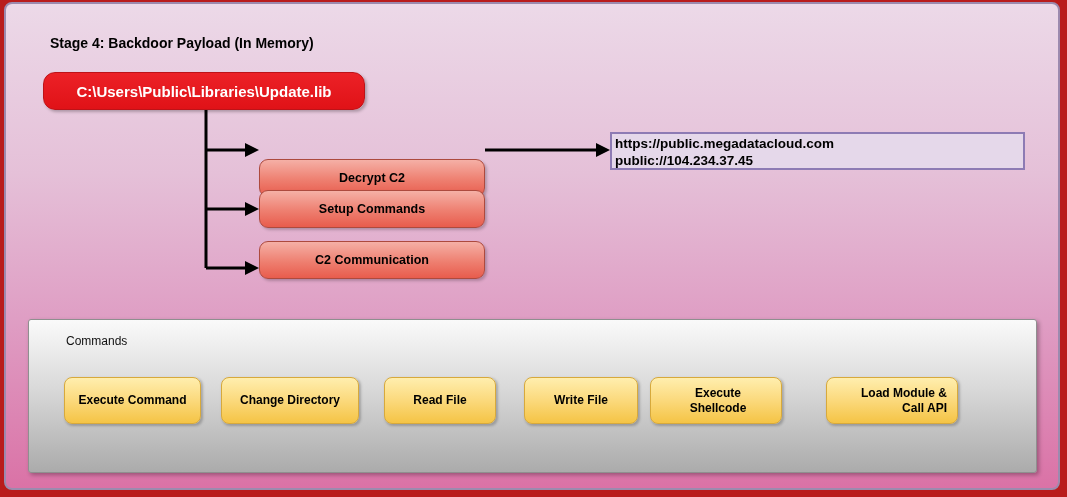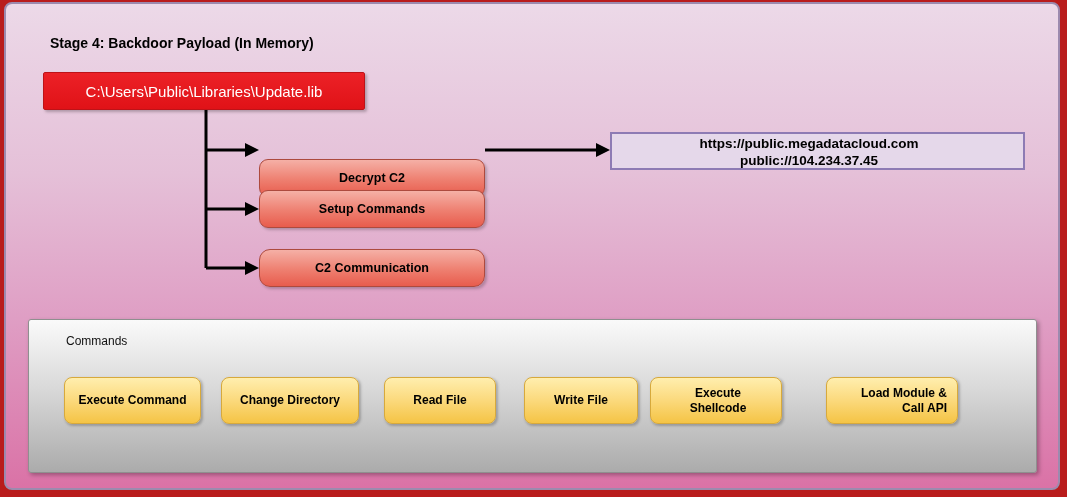--- a/index.html
+++ b/index.html
@@ -11,40 +11,40 @@
   .stage-frame{
     position:absolute;left:4px;top:2px;width:1056px;height:488px;
     border:2px solid #9c8aae;border-radius:8px;
     background:linear-gradient(180deg,#ecd9e8 0%,#e5c0d8 35%,#df9ec4 65%,#da72a6 100%);
   }
   .stage-title{
     position:absolute;left:44px;top:31px;font-size:14px;font-weight:bold;color:#000;
     white-space:nowrap;
   }
   .payload-box{
-    position:absolute;left:43px;top:72px;width:322px;height:38px;border-radius:2px;
+    position:absolute;left:43px;top:72px;width:322px;height:38px;border-radius:12px;
     background:linear-gradient(180deg,#ec2127 0%,#e01217 100%);
     border:1px solid #bd1318;
     box-shadow:2px 2px 3px rgba(0,0,0,0.25);
     display:flex;align-items:center;justify-content:center;
-    color:#ffffff;font-weight:normal;font-size:15px;white-space:nowrap;
+    color:#ffffff;font-weight:bold;font-size:15px;white-space:nowrap;
   }
   .process-box{
     position:absolute;left:259px;width:226px;height:38px;border-radius:9px;
     background:linear-gradient(180deg,#f5b0a6 0%,#ee7f70 55%,#e85c4d 100%);
     border:1px solid #ad4a3e;
     box-shadow:2px 2px 3px rgba(0,0,0,0.22);
     display:flex;align-items:center;justify-content:center;
     color:#000;font-weight:bold;font-size:12.5px;white-space:nowrap;
   }
   .url-box{
     position:absolute;left:610px;top:132px;width:415px;height:38px;
     background:#e5d8ea;border:2px solid #8d7bb4;
     color:#000;font-weight:bold;font-size:13.5px;line-height:17px;
-    padding:1px 20px 0 3px;white-space:nowrap;overflow:hidden;text-align:center;
+    padding:1px 20px 0 3px;white-space:nowrap;overflow:hidden;
   }
   .arrow-layer{position:absolute;left:0;top:0;width:1067px;height:497px;pointer-events:none;}
   .commands-panel{
     position:absolute;left:28px;top:319px;width:1009px;height:154px;
     background:linear-gradient(180deg,#fafafa 0%,#d9d9d9 45%,#ababab 100%);
     border:1px solid #8f8f8f;border-radius:3px;
     box-shadow:2px 2px 4px rgba(0,0,0,0.3);
   }
   .commands-label{
     position:absolute;left:37px;top:14px;font-size:12px;color:#111;
@@ -80,21 +80,21 @@
       <polygon points="259,209 245,202 245,216"></polygon>
       <polygon points="259,268 245,261 245,275"></polygon>
       <polygon points="610,150 596,143 596,157"></polygon>
     </g>
   </svg>
 
   <div class="payload-box">C:\Users\Public\Libraries\Update.lib</div>
 
   <div class="process-box" style="top:131px;margin-top:28px;">Decrypt C2</div>
   <div class="process-box" style="top:190px;">Setup Commands</div>
-  <div class="process-box" style="top:249px;border-radius:11px;">C2 Communication</div>
+  <div class="process-box" style="top:241px;">C2 Communication</div>
 
   <div class="url-box">
     <div>https://public.megadatacloud.com</div>
     <div>public://104.234.37.45</div>
   </div>
 
   <div class="commands-panel">
     <div class="commands-label">Commands</div>
     <div class="command-btn" style="left:35px;width:137px;">Execute Command</div>
     <div class="command-btn" style="left:192px;width:138px;">Change Directory</div>

